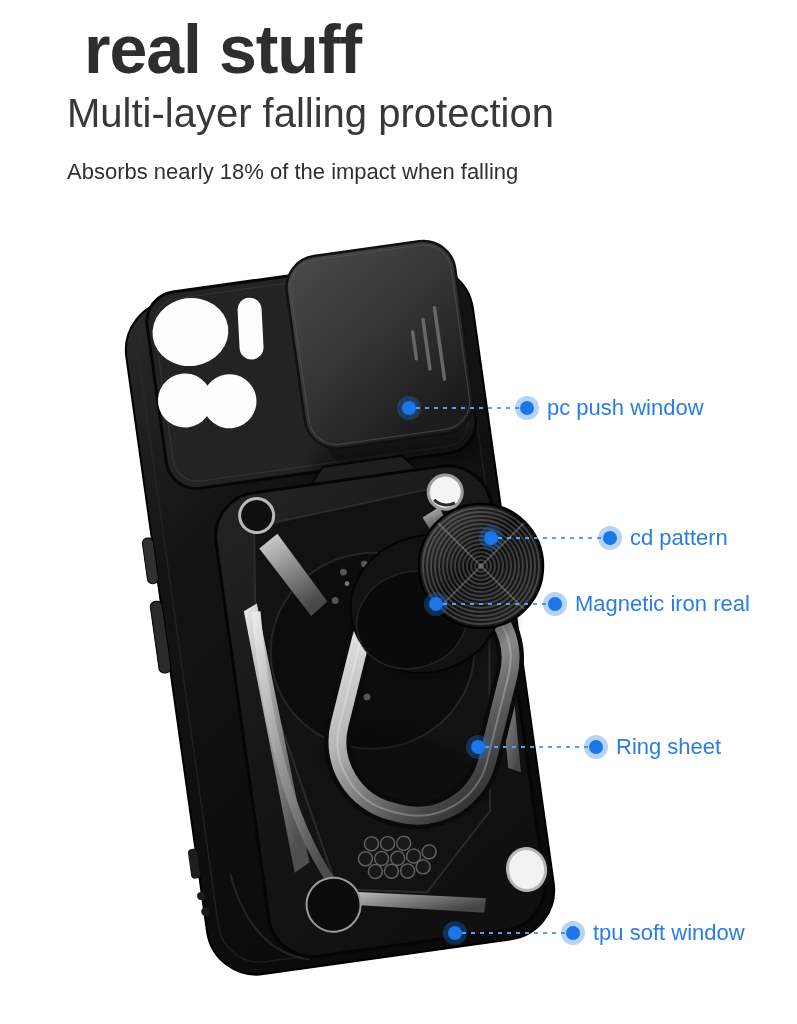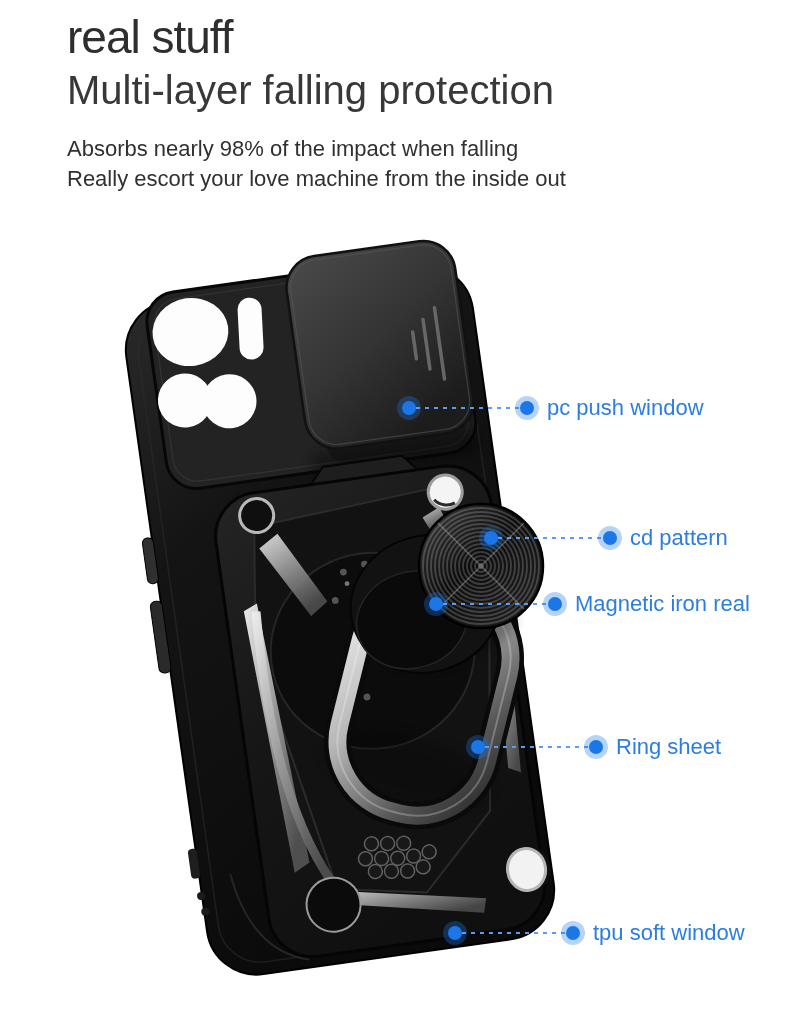--- a/index.html
+++ b/index.html
@@ -14,22 +14,22 @@
   *{margin:0;padding:0;box-sizing:border-box;}
   html,body{background:#fff;}
   body{font-family:"Liberation Sans","DejaVu Sans",sans-serif;}
   .canvas{
     position:relative;width:797px;height:1024px;overflow:hidden;
     background:var(--background);
   }
   
   .header{position:absolute;left:67px;top:14px;}
   .title{
-    font-size:46px;font-weight:400;letter-spacing:-1px;
-    color:var(--title-text);line-height:1.04;
+    font-size:68px;font-weight:700;letter-spacing:-1px;
+    color:var(--title-text);line-height:1.04;margin-left:17px;
   }
   .subtitle{
     font-size:40px;font-weight:400;color:#383838;
     margin-top:6px;line-height:1.1;
   }
   .desc{margin-top:22px;}
   .desc p{
     font-size:22px;color:var(--body-text);line-height:30px;font-weight:400;
   }
   
@@ -57,22 +57,21 @@
 </style>
 </head>
 <body>
 
 <div class="canvas">
 
   <div class="header">
     <div class="title">real stuff</div>
     <div class="subtitle">Multi-layer falling protection</div>
     <div class="desc">
-      <p>Absorbs nearly 98% of the impact when falling</p>
-      <p>Really escort your love machine from the inside out</p>
+      <p>Absorbs nearly 18% of the impact when falling</p>
     </div>
   </div>
 
   <svg class="product-svg" width="797" height="1024" viewBox="0 0 797 1024" aria-hidden="true">
     <defs>
       <linearGradient id="bodyGrad" x1="0" y1="0" x2="0.35" y2="1">
         <stop offset="0" stop-color="#2a2a2a"></stop>
         <stop offset="0.35" stop-color="#141414"></stop>
         <stop offset="1" stop-color="#0a0a0a"></stop>
       </linearGradient>

